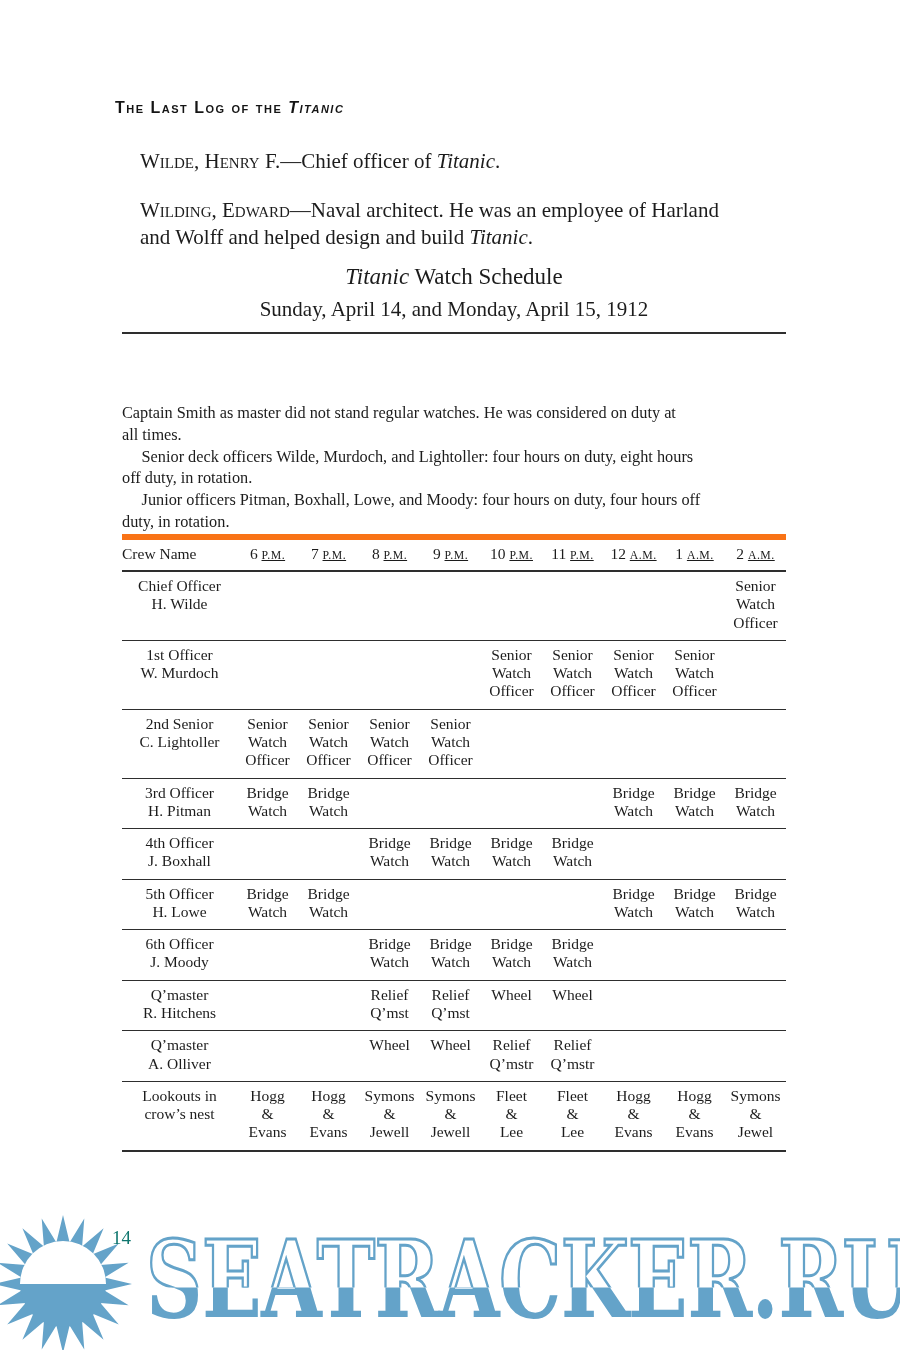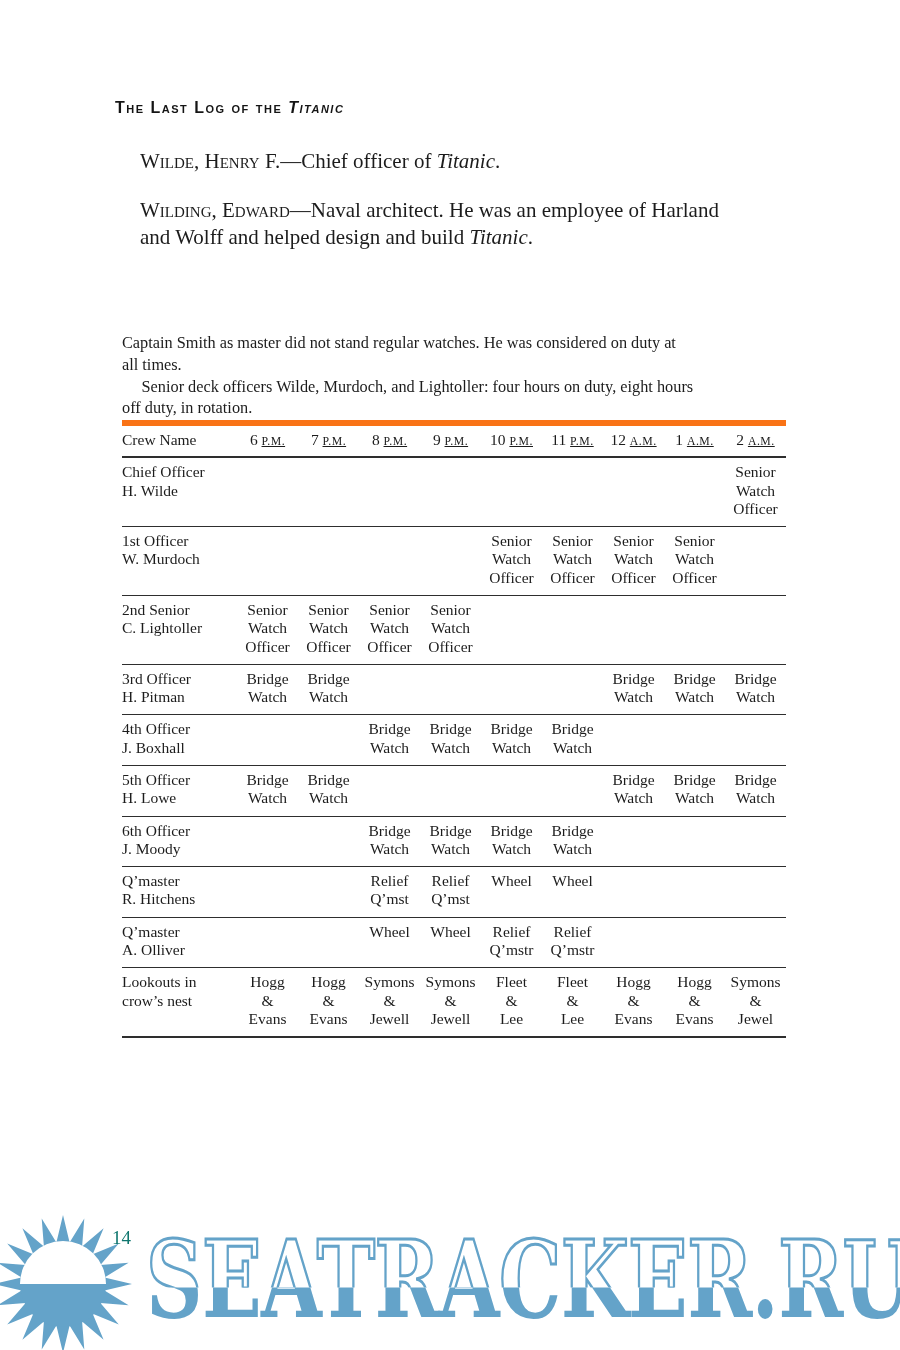--- a/index.html
+++ b/index.html
@@ -53,21 +53,21 @@
     padding: 5px 0 7px 0; border-bottom: 2px solid #2e2e2e;
   }
   table.watch th:first-child { text-align: left; margin-left: 38px; }
   table.watch th .mer { font-size: 0.76em; letter-spacing: 0.5px; text-decoration: underline; }
   table.watch td {
     vertical-align: top; text-align: center;
     white-space: pre-line; line-height: 1.18;
     padding: 5px 0 8px 0;
     border-bottom: 1.5px solid #2e2e2e;
   }
-  table.watch td:first-child { text-align: left; }
+  table.watch td:first-child { text-align: center; }
   table.watch tr:last-child td { border-bottom-width: 2px; }
   
   .sun-logo { position: absolute; left: -8px; top: 1213px; }
   .page-number {
     position: absolute; left: 112px; top: 1227px;
     font-size: 19px; color: #0f766e;
   }
   .watermark {
     position: absolute; left: 146px; top: 1227px;
     width: 1010px; height: 110px;
@@ -92,26 +92,32 @@
 
   <div class="running-head"><span>The Last Log of the </span><span class="it">Titanic</span></div>
 
   <div class="entries">
     <p class="entry"><span class="sc">Wilde, Henry F.</span><span>—Chief officer of </span><span class="it">Titanic</span><span>.</span></p>
     <p class="entry"><span class="sc">Wilding, Edward</span><span>—Naval architect. He was an employee of Harland
 and Wolff and helped design and build </span><span class="it">Titanic</span><span>.</span></p>
   </div>
 
   <div class="content">
+    <div class="title-block">
+      <h2 class="sched-title"><span class="it">Titanic</span><span> Watch Schedule</span></h2>
+      <div class="sched-subtitle">Sunday, April 14, and Monday, April 15, 1912</div>
+    </div>
 
     <div class="notes">
       <p class="note">Captain Smith as master did not stand regular watches. He was considered on duty at
 all times.</p>
       <p class="note">Senior deck officers Wilde, Murdoch, and Lightoller: four hours on duty, eight hours
 off duty, in rotation.</p>
+      <p class="note">Junior officers Pitman, Boxhall, Lowe, and Moody: four hours on duty, four hours off
+duty, in rotation.</p>
     </div>
 
     <table class="watch">
       <colgroup>
           <col class="c-name">
         </colgroup>
       <thead>
         <tr>
             <th>Crew Name</th>
             <th><span>6 </span><span class="mer">P.M.</span></th>

